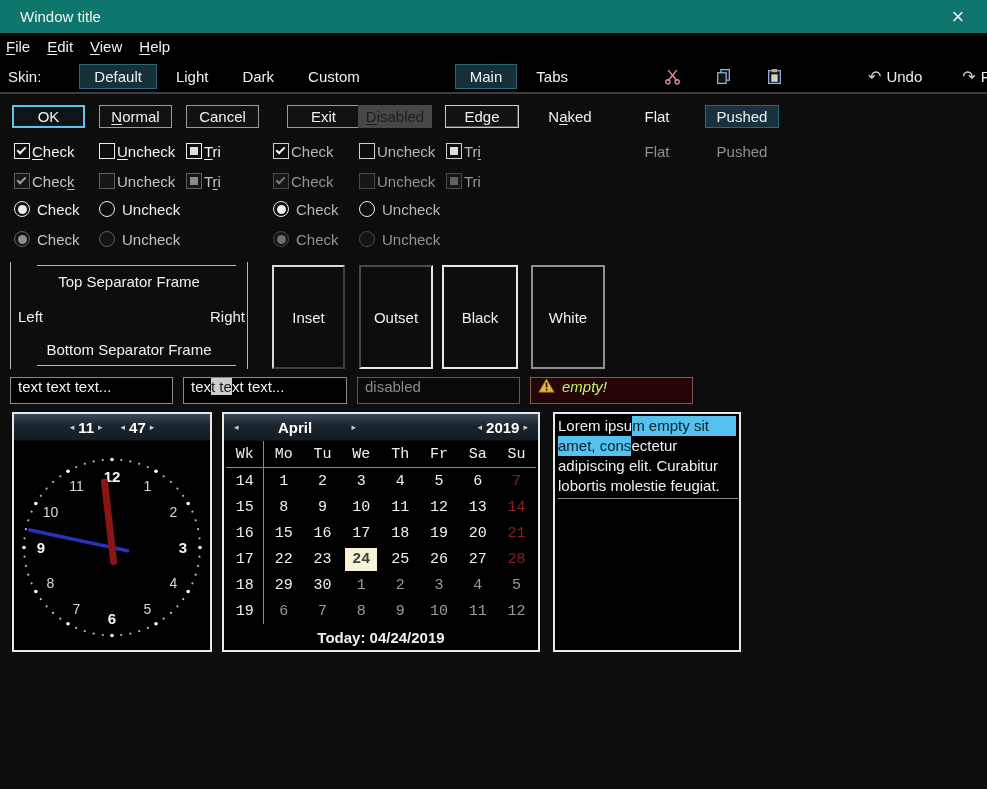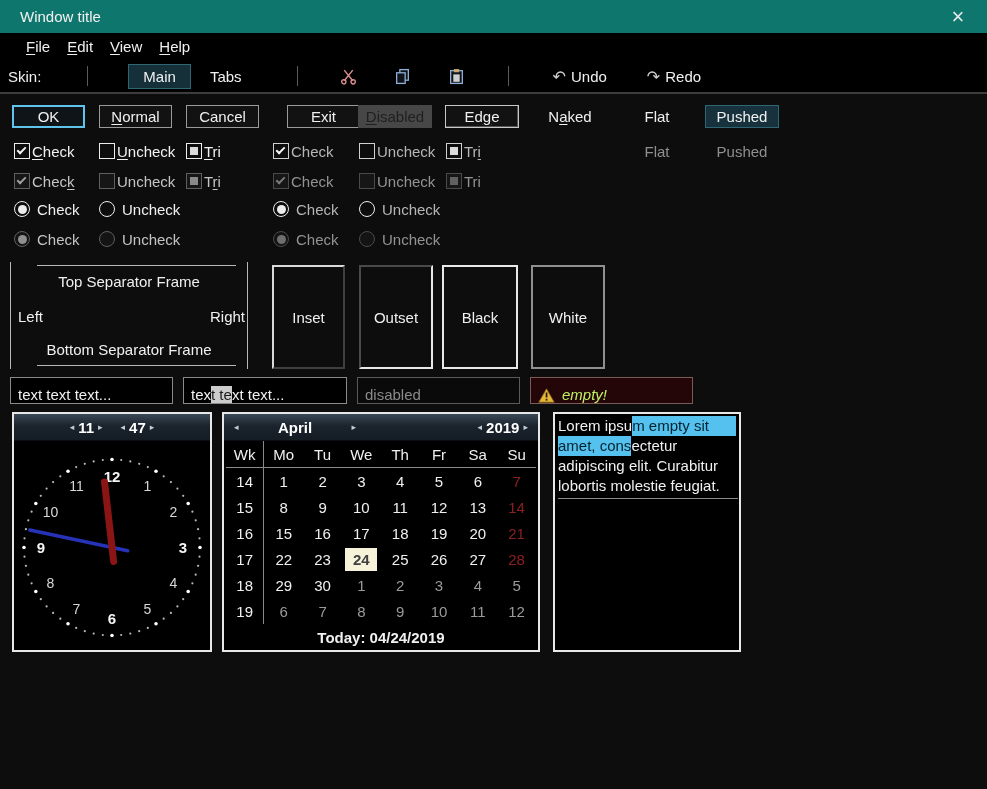--- a/index.html
+++ b/index.html
@@ -6,21 +6,21 @@
   .app{position:relative;width:987px;height:789px;background:#0d0d0d;overflow:hidden;
        font-family:"Liberation Sans",sans-serif;font-size:15px;color:#f0f0f0;-webkit-font-smoothing:antialiased;}
   
   .titlebar{position:absolute;left:0;top:0;width:100%;height:33px;background:#0f766e;
             display:flex;align-items:center;}
   .titlebar .title{margin-left:20px;font-size:15px;color:#f2f2f2;}
   .titlebar .close{position:absolute;right:14px;top:0;height:33px;width:30px;display:flex;
                    align-items:center;justify-content:center;font-size:22px;color:#eaeaea;font-weight:300;cursor:default;}
   
   .menubar{position:absolute;left:0;top:33px;width:100%;height:27px;background:#000;
-           display:flex;align-items:center;padding-left:26px;box-sizing:border-box;}
+           display:flex;align-items:center;padding-left:6px;box-sizing:border-box;}
   .menu-item{padding:0 9px 0 0;margin-right:8px;color:#f0f0f0;}
   .menu-item u{text-underline-offset:2px;}
   
   .toolbar{position:absolute;left:0;top:60px;width:100%;height:34px;background:#000;
            border-bottom:2px solid #3d3d3d;box-sizing:border-box;display:flex;align-items:center;padding-left:8px;gap:28px;}
   .tb-label{color:#f0f0f0;margin-right:8px;}
   .tb-btn{padding:3px 14px;margin:0 2px;color:#f0f0f0;border:1px solid transparent;}
   .tb-btn.selected{background:#16303a;border:1px solid #2e6674;}
   .tb-sep{width:1px;height:20px;background:#5a5a5a;margin:0 10px;}
   .tb-icon{width:20px;height:20px;margin:0 3px;display:flex;align-items:center;justify-content:center;}
@@ -78,41 +78,41 @@
   .frame{position:absolute;top:265px;height:104px;box-sizing:border-box;background:#0d0d0d;
          display:flex;align-items:center;justify-content:center;}
   .frame.inset{border-top:2px solid #d8d8d8;border-left:2px solid #d8d8d8;
                border-bottom:2px solid #3f3f3f;border-right:2px solid #3f3f3f;}
   .frame.outset{border-top:2px solid #4a4a4a;border-left:2px solid #4a4a4a;
                 border-bottom:2px solid #e8e8e8;border-right:2px solid #e8e8e8;}
   .frame.black{border:2px solid #e8e8e8;}
   .frame.white{border:2px solid #909090;}
   
   .field{position:absolute;top:377px;height:27px;width:163px;box-sizing:border-box;background:#000;
-         border:1px solid #8a8a8a;display:flex;align-items:flex-end;padding:0 7px;white-space:pre;}
+         border:1px solid #8a8a8a;display:flex;align-items:flex-start;padding:0 7px;white-space:pre;}
   .field .selspan{background:#cccccc;color:#1a1a1a;}
   .field.dis{border-color:#5a5a5a;background:#0a0a0a;color:#8a8a8a;}
   .field.warn{border-color:#7d5a5a;background:#250608;color:#bef264;font-style:italic;}
   .field.warn .wicon{margin-right:7px;flex:0 0 auto;display:flex;}
   
   .widget-header{height:26px;background:linear-gradient(#3a4956,#1b242d 45%,#141c24);
                  display:flex;align-items:center;justify-content:center;color:#fff;font-weight:bold;
                  border-bottom:1px solid #0a0e12;}
   .sp-arrow{font-size:9px;color:#c2ccd4;font-weight:normal;padding:0 4px;}
   .clock{position:absolute;left:12px;top:412px;width:200px;height:240px;border:2px solid #e8e8e8;
          box-sizing:border-box;background:#000;}
   .clock-face{width:100%;height:211px;}
   .calendar{position:absolute;left:222px;top:412px;width:318px;height:240px;border:2px solid #e8e8e8;
             box-sizing:border-box;background:#000;display:flex;flex-direction:column;}
   .cal-head{justify-content:flex-start;padding:0 6px;}
   .cal-month-grp{display:flex;align-items:center;width:130px;}
   .cal-month{flex:1;text-align:center;}
   .cal-spacer{flex:1;}
   .cal-year-grp{display:flex;align-items:center;}
-  .cal-grid{flex:1;display:flex;flex-direction:column;padding:0 2px;}
+  .cal-grid{flex:1;display:flex;flex-direction:column;padding:0 2px;font-family:Liberation Mono, monospace;}
   .cal-row{flex:1;display:flex;align-items:center;}
   .cal-row.hdr{border-bottom:1px solid #8a8a8a;}
   .cal-cell{width:39.5px;text-align:center;color:#f0f0f0;}
   .cal-cell.wk{width:38px;border-right:1px solid #8a8a8a;align-self:stretch;display:flex;
                align-items:center;justify-content:center;}
   .cal-cell.sun{color:#8b2020;}
   .cal-cell.out{color:#9a9a9a;}
   .cal-cell .selpill{display:inline-block;width:32px;line-height:23px;background:#f7f2da;
                      color:#404040;font-weight:bold;}
   .cal-footer{height:26px;display:flex;align-items:center;justify-content:center;font-weight:bold;}
@@ -136,20 +136,26 @@
 
   <div class="menubar" id="menubar">
       <span class="menu-item"><u>F</u>ile</span>
       <span class="menu-item"><u>E</u>dit</span>
       <span class="menu-item"><u>V</u>iew</span>
       <span class="menu-item"><u>H</u>elp</span>
     </div>
 
   <div class="toolbar">
     <span class="tb-label">Skin:</span>
+    <span id="skin-buttons" style="display:flex;align-items:center;">
+        <span class="tb-btn selected">Default</span>
+        <span class="tb-btn">Light</span>
+        <span class="tb-btn">Dark</span>
+        <span class="tb-btn">Custom</span>
+      </span>
     <span class="tb-sep"></span>
     <span id="page-buttons" style="display:flex;align-items:center;">
         <span class="tb-btn selected">Main</span>
         <span class="tb-btn">Tabs</span>
       </span>
     <span class="tb-sep"></span>
     <span class="tb-icon">
       <svg width="17" height="17" viewBox="0 0 16 16">
           <path d="M4 2 L12 12 M12 2 L4 12" stroke="#d98c8c" stroke-width="1.4" fill="none"></path>
           <circle cx="3.6" cy="13" r="2" stroke="#d98c8c" stroke-width="1.3" fill="none"></circle>

